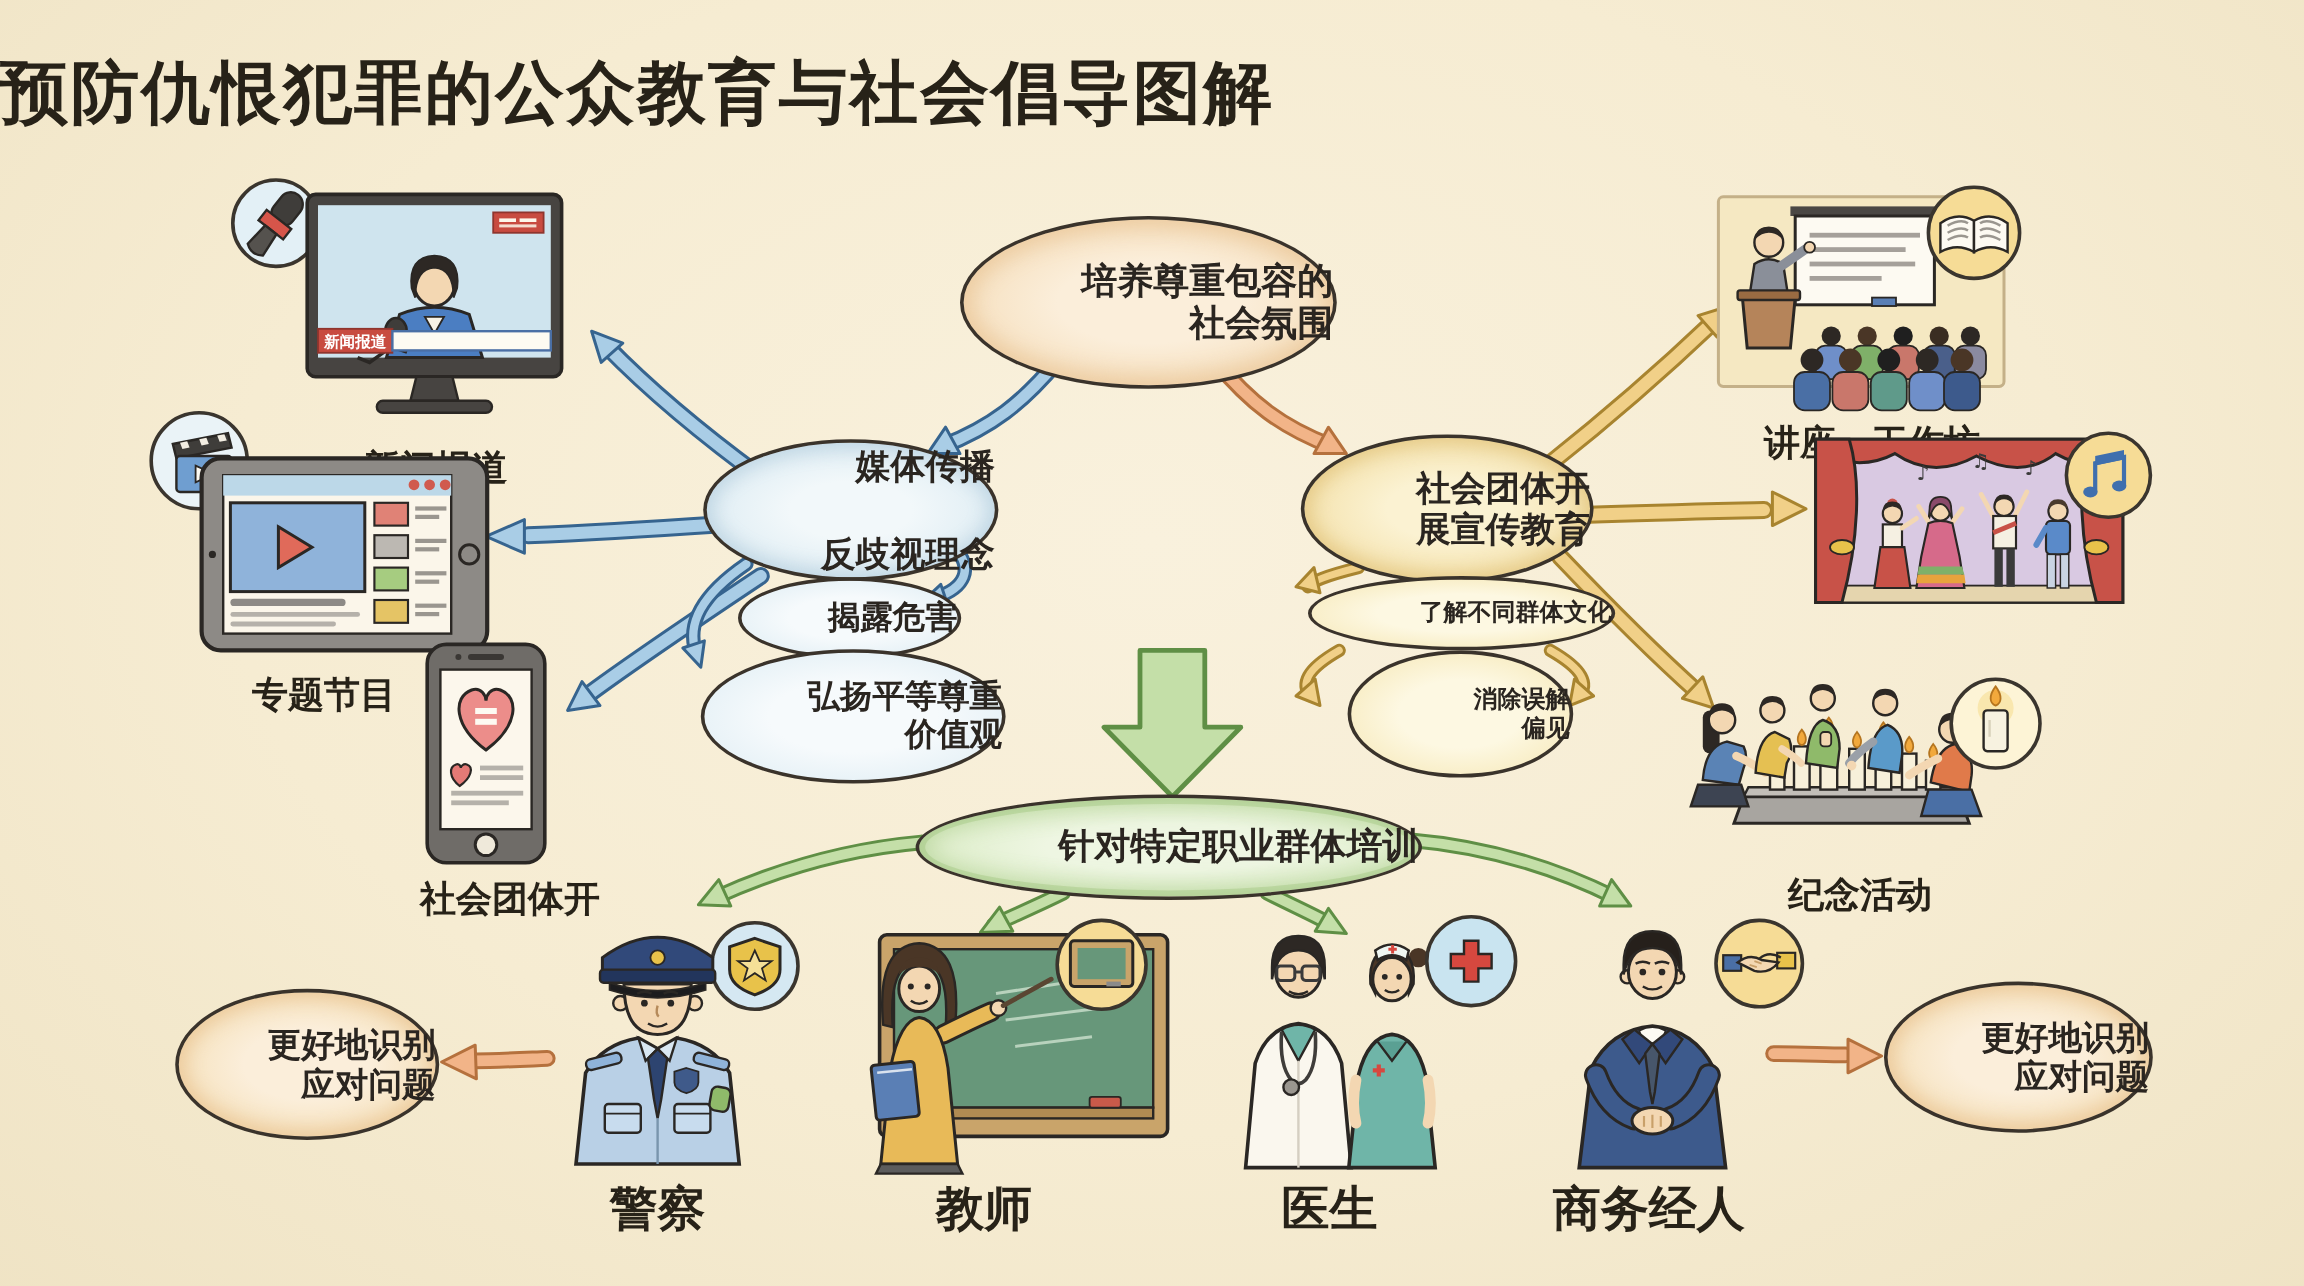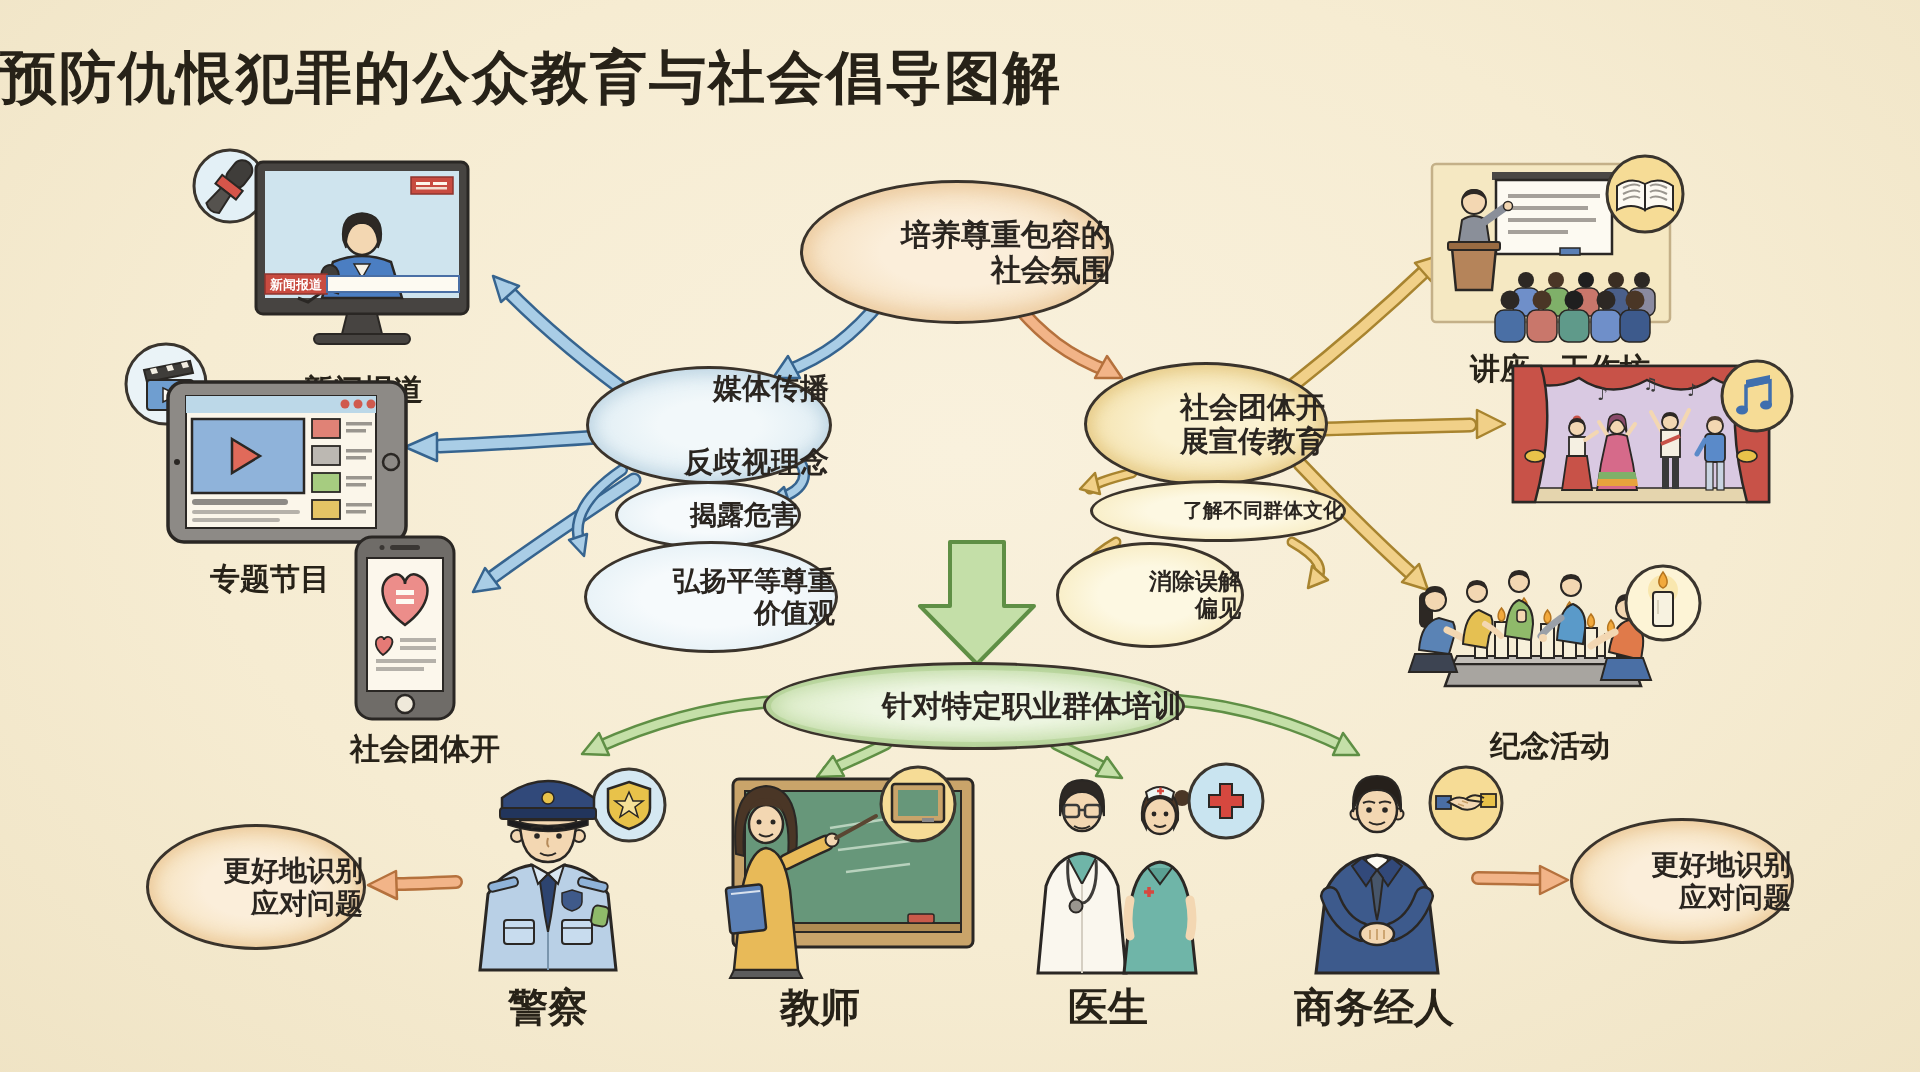--- a/index.html
+++ b/index.html
@@ -26,21 +26,21 @@
     box-shadow:inset 0 0 14px 6px rgba(120,160,190,.28);gap:40px;}
   .media-sub1{left:615px;top:481px;width:180px;height:62px;font-size:27px;border-width:3px;
     background:radial-gradient(ellipse at center,#f6fafc 40%,#ddecf3 100%);}
   .media-sub2{left:584px;top:541px;width:248px;height:106px;font-size:27px;border-width:3px;
     background:radial-gradient(ellipse at center,#f6fafc 40%,#ddecf3 100%);}
   .community{left:1084px;top:362px;width:238px;height:118px;font-size:29px;
     background:radial-gradient(ellipse at center,#fbf2d2 30%,#f0d896 100%);
     box-shadow:inset 0 0 14px 6px rgba(214,178,96,.45);}
   .community-sub1{left:1090px;top:480px;width:250px;height:56px;font-size:20px;border-width:3px;
     background:radial-gradient(ellipse at center,#fdf8e2 40%,#f5e6b2 100%);}
-  .community-sub2{left:1056px;top:542px;width:182px;height:100px;font-size:23px;border-width:3px;
+  .community-sub2{left:1123px;top:542px;width:182px;height:100px;font-size:20px;border-width:3px;
     background:radial-gradient(ellipse at center,#fdf8e2 40%,#f5e6b2 100%);}
   .training{left:763px;top:662px;width:416px;height:82px;font-size:30px;
     background:radial-gradient(ellipse at center,#eef6e2 35%,#cfe6b4 100%);
     box-shadow:inset 0 0 0 5px rgba(143,186,106,.30), inset 0 0 18px 8px rgba(143,186,106,.35);}
   .outcome-l{left:146px;top:824px;width:214px;height:120px;font-size:28px;
     background:radial-gradient(ellipse at center,#fbeeda 35%,#f2d9a8 100%);
     box-shadow:inset 0 0 14px 6px rgba(226,178,120,.45);}
   .outcome-r{left:1570px;top:818px;width:218px;height:120px;font-size:28px;
     background:radial-gradient(ellipse at center,#fbeeda 35%,#f2d9a8 100%);
     box-shadow:inset 0 0 14px 6px rgba(226,178,120,.45);}

